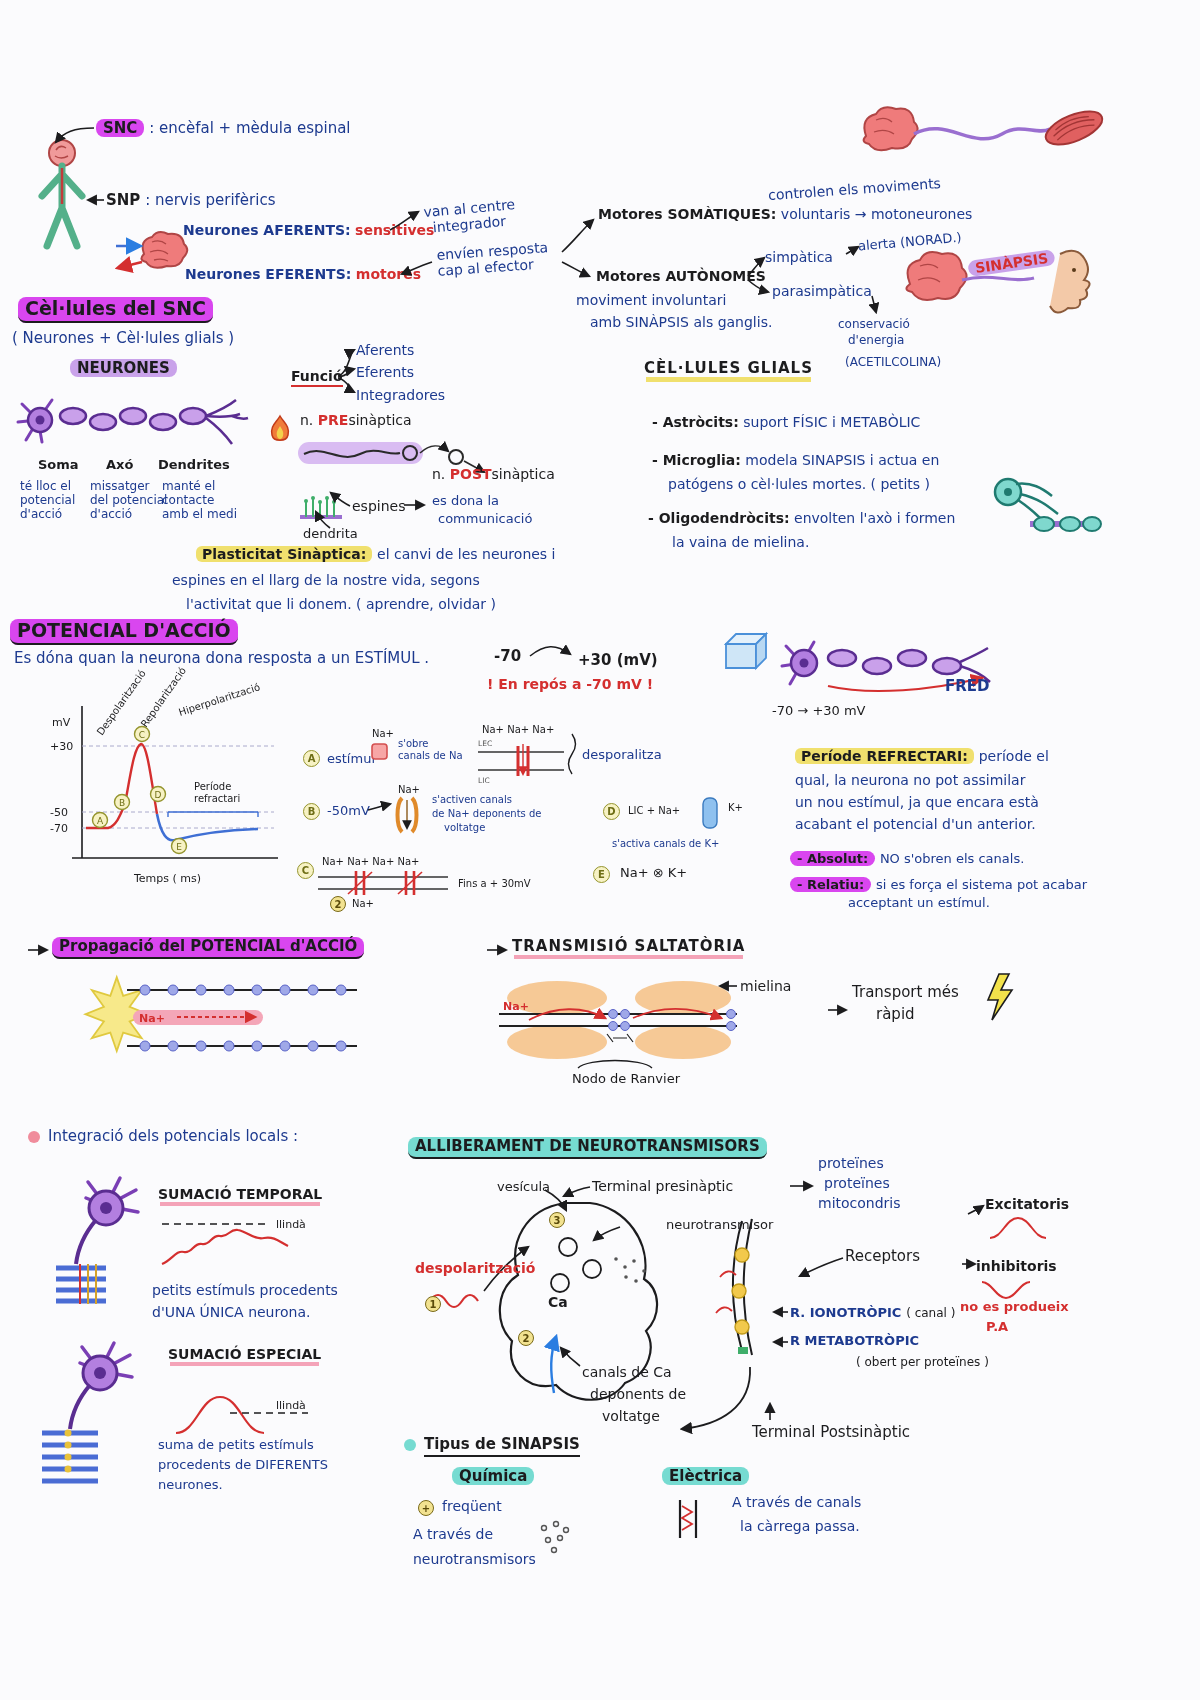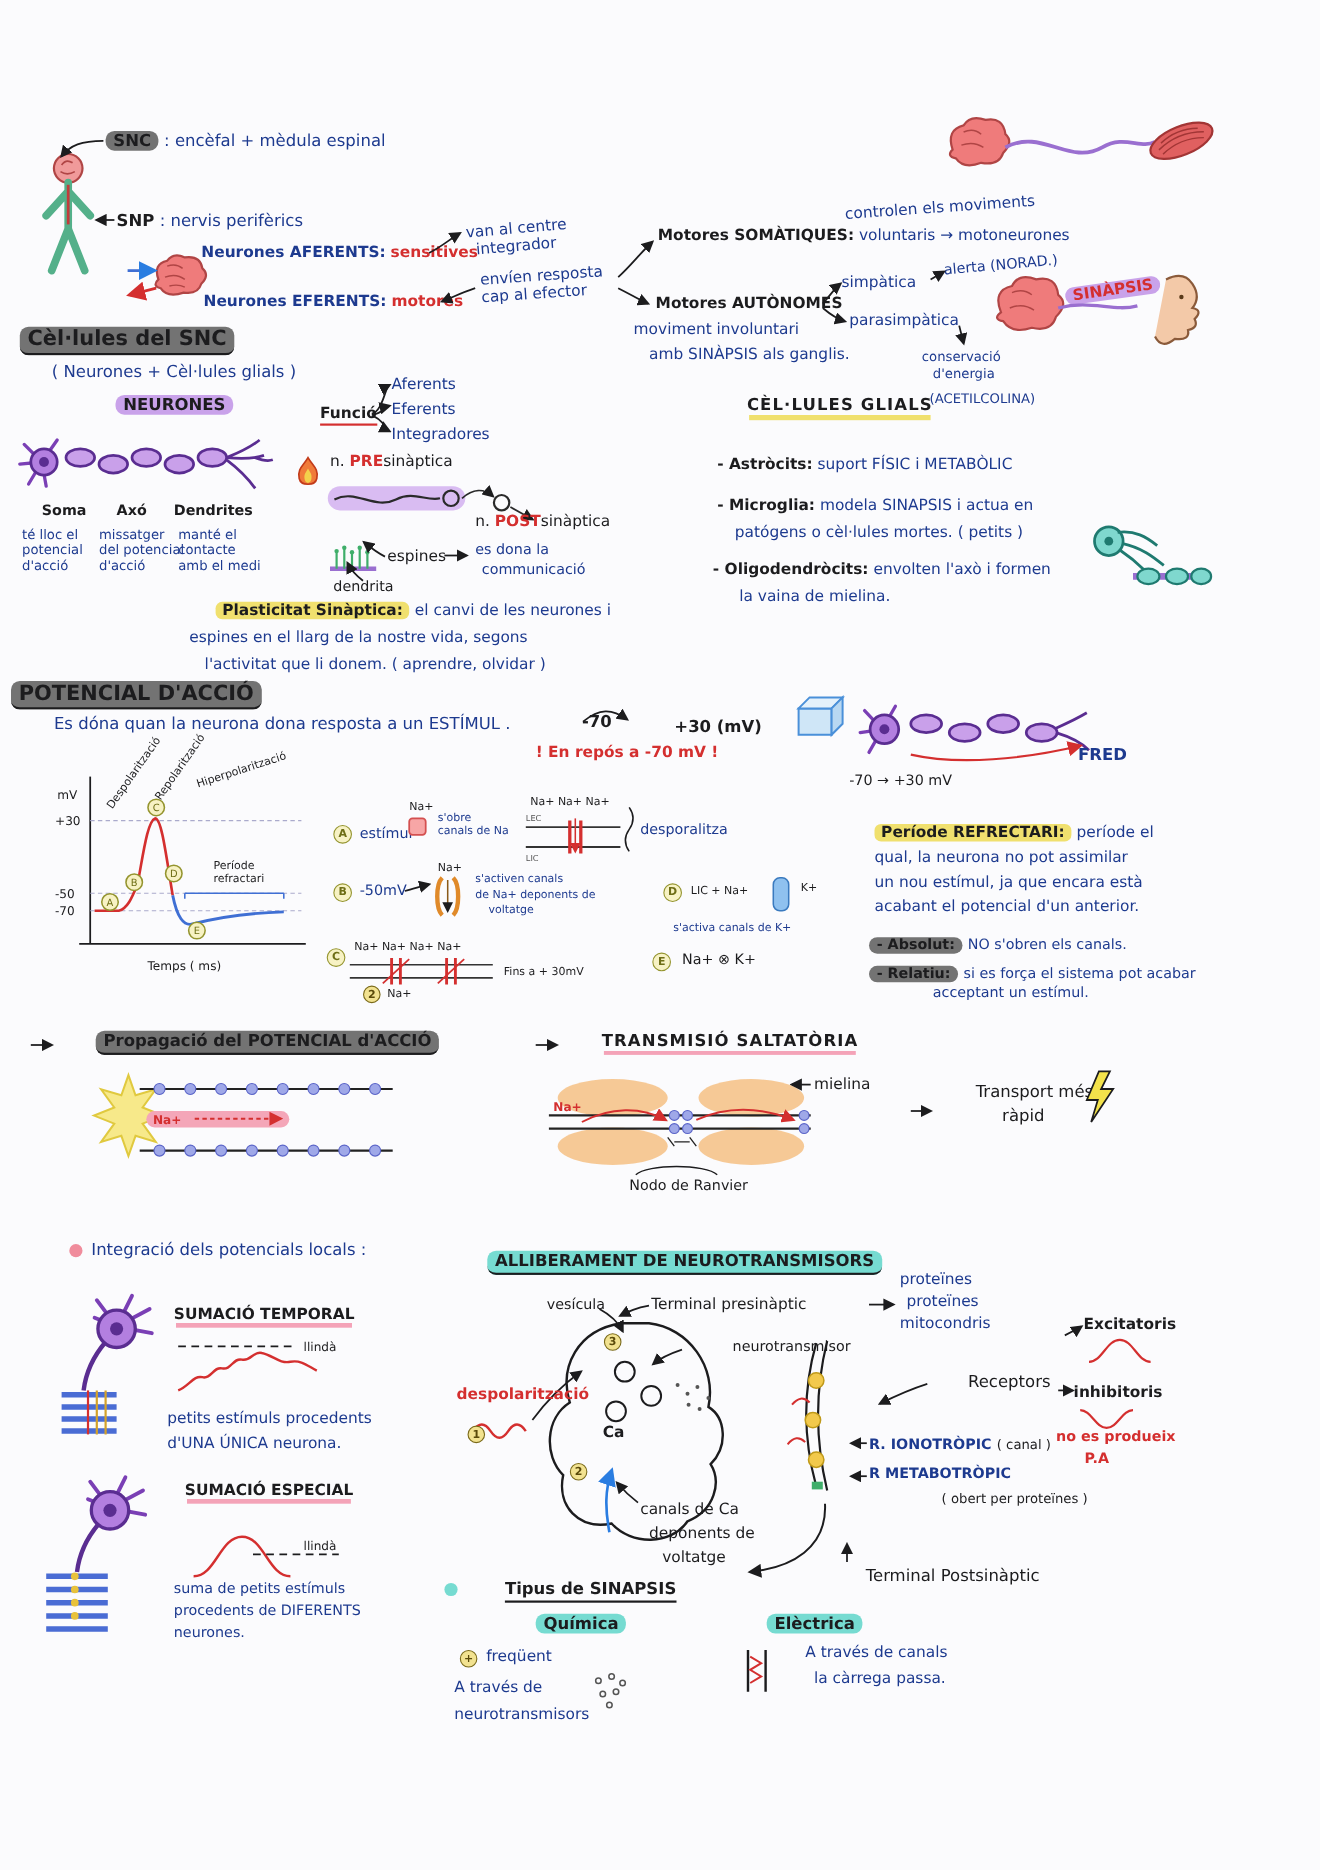--- a/index.html
+++ b/index.html
@@ -2,24 +2,24 @@
 <html><head>
 <meta charset="utf-8">
 <style>
   * { margin:0; padding:0; box-sizing:border-box; }
   body { font-family:"DejaVu Sans", sans-serif; background:#e9e9ee; }
   #sheet { position:relative; width:1200px; height:1700px; background:#fbfbfd; overflow:hidden; }
   .t { position:absolute; white-space:nowrap; line-height:1.15; font-size:15px; }
   .b { color:#1d3a8f; }
   .k { color:#1c1c1e; }
   .r { color:#d42f2f; }
-  .bold { font-weight:bold; } .f16 { font-size:19px; } .f15 { font-size:15px;margin-left:35px; }
+  .bold { font-weight:bold; } .f16 { font-size:19px; } .f15 { font-size:15px; }
   .f14 { font-size:14px; } .f13 { font-size:13px; } .f12 { font-size:12px; }
   .f11 { font-size:10px; } .f10 { font-size:10px; }
-  .hlp { background:#737373; padding:0 7px; border-radius:8px; }
+  .hlp { background:#d946ef; padding:0 7px; border-radius:8px; }
   .hlu { background:#c9a2ea; padding:0 7px; border-radius:8px; }
   .hly { background:#f0e06e; padding:0 6px; border-radius:6px; }
   .hlt { background:#76dbd1; padding:0 7px; border-radius:8px; }
   .unp { box-shadow:0 6px 0 -2px #f4a3b8; }
   .uny { box-shadow:0 7px 0 -2px #f0e06e; }
   .unk { border-bottom:2px solid #1c1c1e; padding-bottom:2px; }
   .circ { position:absolute; width:17px; height:17px; border:1.6px solid #94942e; background:#f7f2c4;
           color:#6e6e16; border-radius:50%; display:flex; align-items:center; justify-content:center;
           font-size:10px; font-weight:bold; }
   .circn { position:absolute; width:16px; height:16px; border:1.6px solid #7a6a1a; background:#f2e290;

